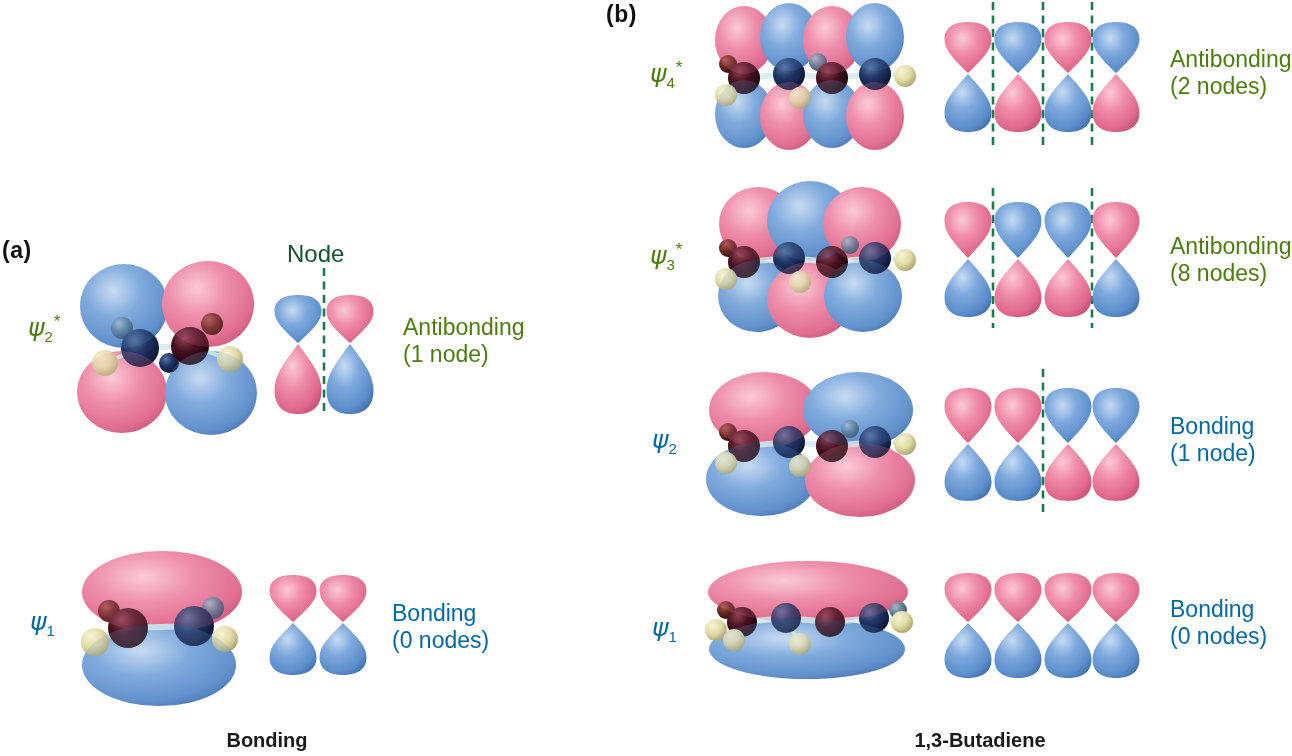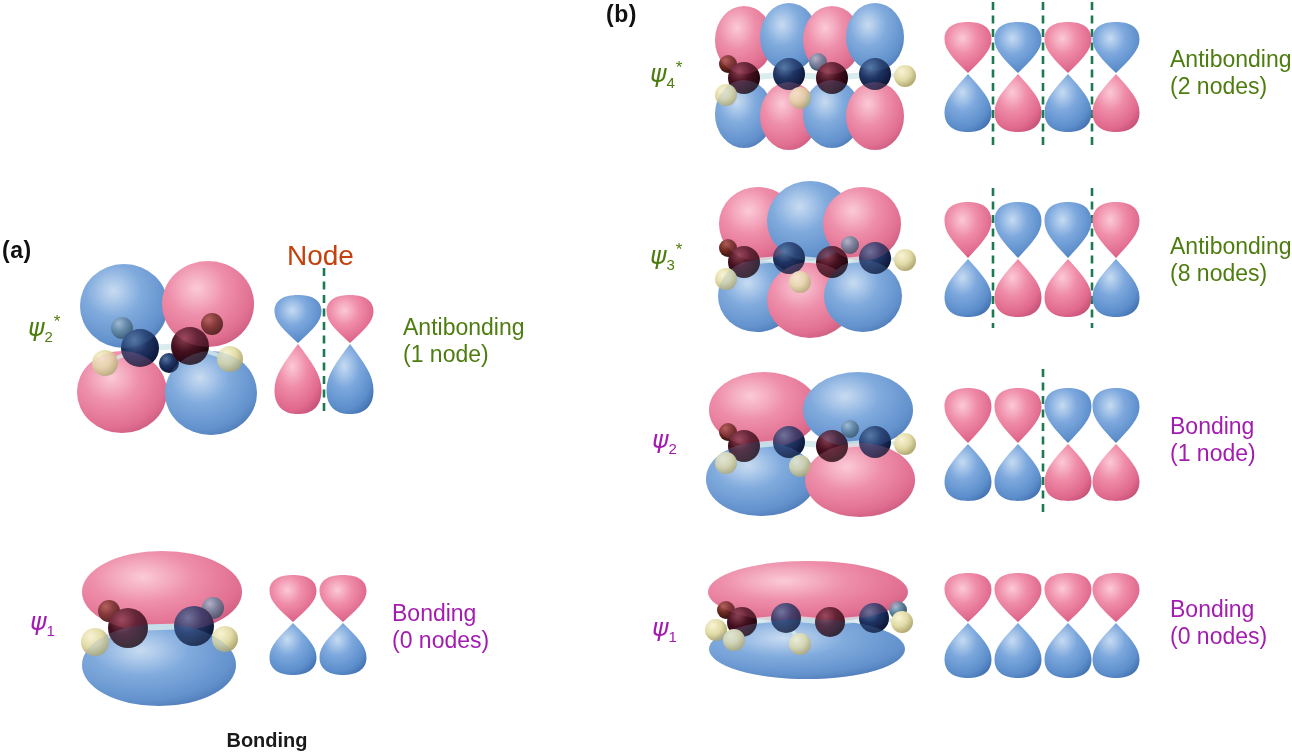--- a/index.html
+++ b/index.html
@@ -1,26 +1,26 @@
 <!DOCTYPE html>
 <html><head>
 <meta charset="utf-8">
 <style>
   *{margin:0;padding:0;box-sizing:border-box}
   html,body{background:#ffffff}
   .canvas{position:relative;width:1292px;height:756px;background:#fff;overflow:hidden;
           font-family:"Liberation Sans",sans-serif;color:#111}
   .canvas > *{position:absolute}
   .panel-tag{font-weight:bold;font-size:23px;color:#111;letter-spacing:.5px}
-  .node-caption{font-size:28px;color:#c2410c}
+  .node-caption{font-size:24px;color:#14532d}
   .psi-label{font-size:25px;font-style:italic;font-family:"DejaVu Sans",sans-serif;white-space:nowrap}
   .psi-label sub{font-size:15px;font-style:normal;vertical-align:-6px;font-family:"Liberation Sans",sans-serif}
   .psi-label sup{font-size:17px;font-style:normal;vertical-align:9px;margin-left:1px;font-family:"Liberation Sans",sans-serif}
   .antibonding{color:#4d7c0f}
-  .bonding{color:#a21caf}
+  .bonding{color:#0369a1}
   .type-label{font-size:23px;line-height:27px;white-space:nowrap}
   .molecule-name{font-weight:bold;font-size:20px;color:#1a1a1a;width:200px;text-align:center}
   svg.mo3d,svg.sch{position:absolute;overflow:visible}
 </style>
 </head>
 <body>
 
 <svg width="0" height="0" style="position:absolute">
   <defs>
     <radialGradient id="gpink" cx="38%" cy="32%" r="82%">
@@ -450,14 +450,15 @@
     C 162.37 67.3 152.5 77.2 152.5 89.3
     C 152.5 103.6 163.78 108.0 176 108.0
     C 188.22 108.0 199.5 103.6 199.5 89.3
     C 199.5 77.2 189.63 67.3 176 53 Z" fill="url(#gblue)"></path>
     </svg>
   <div class="type-label bonding" style="left:1170px;top:596px">
     <div>Bonding</div>
     <div>(0 nodes)</div>
   </div>
 
+  <div class="molecule-name" style="left:880px;top:729px">1,3-Butadiene</div>
 
 </div>
 
 </body></html>

